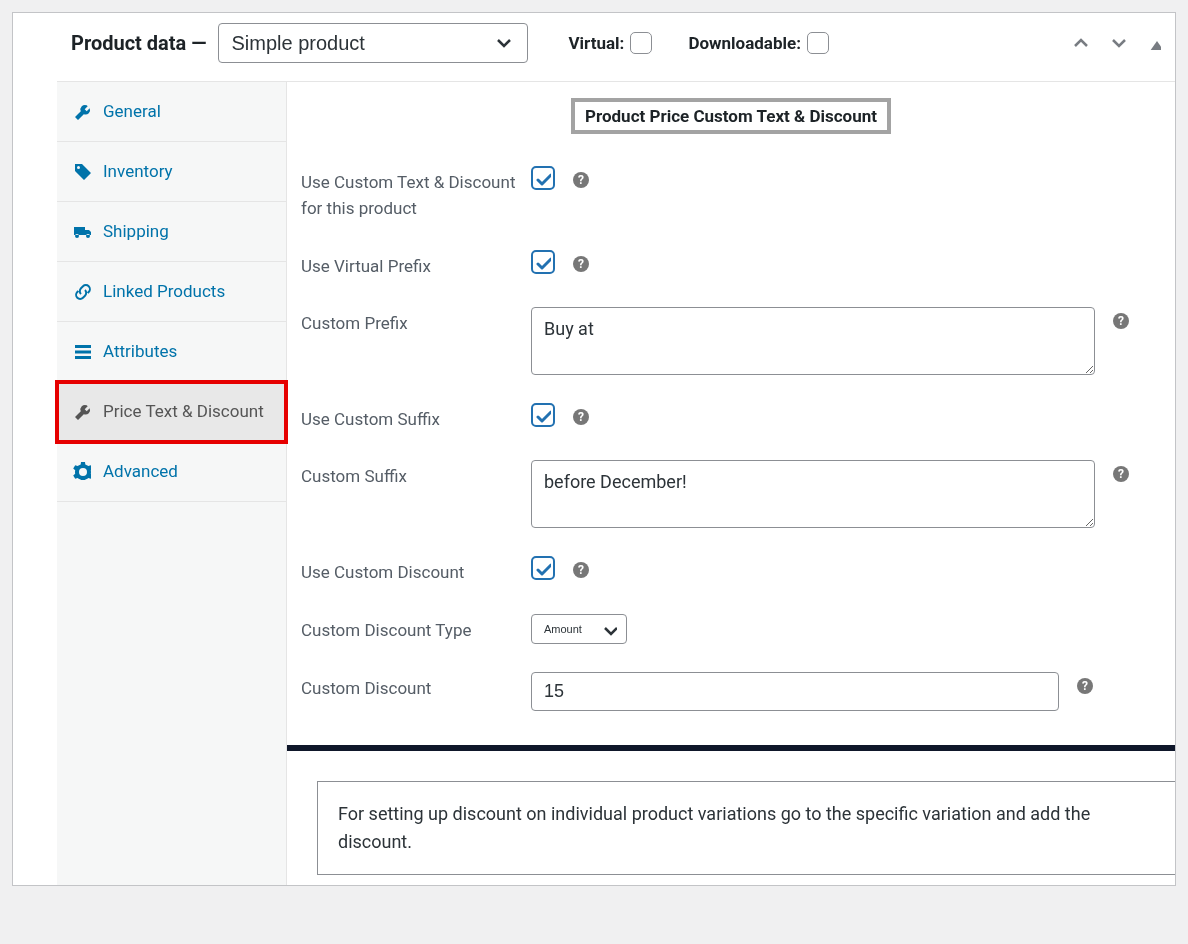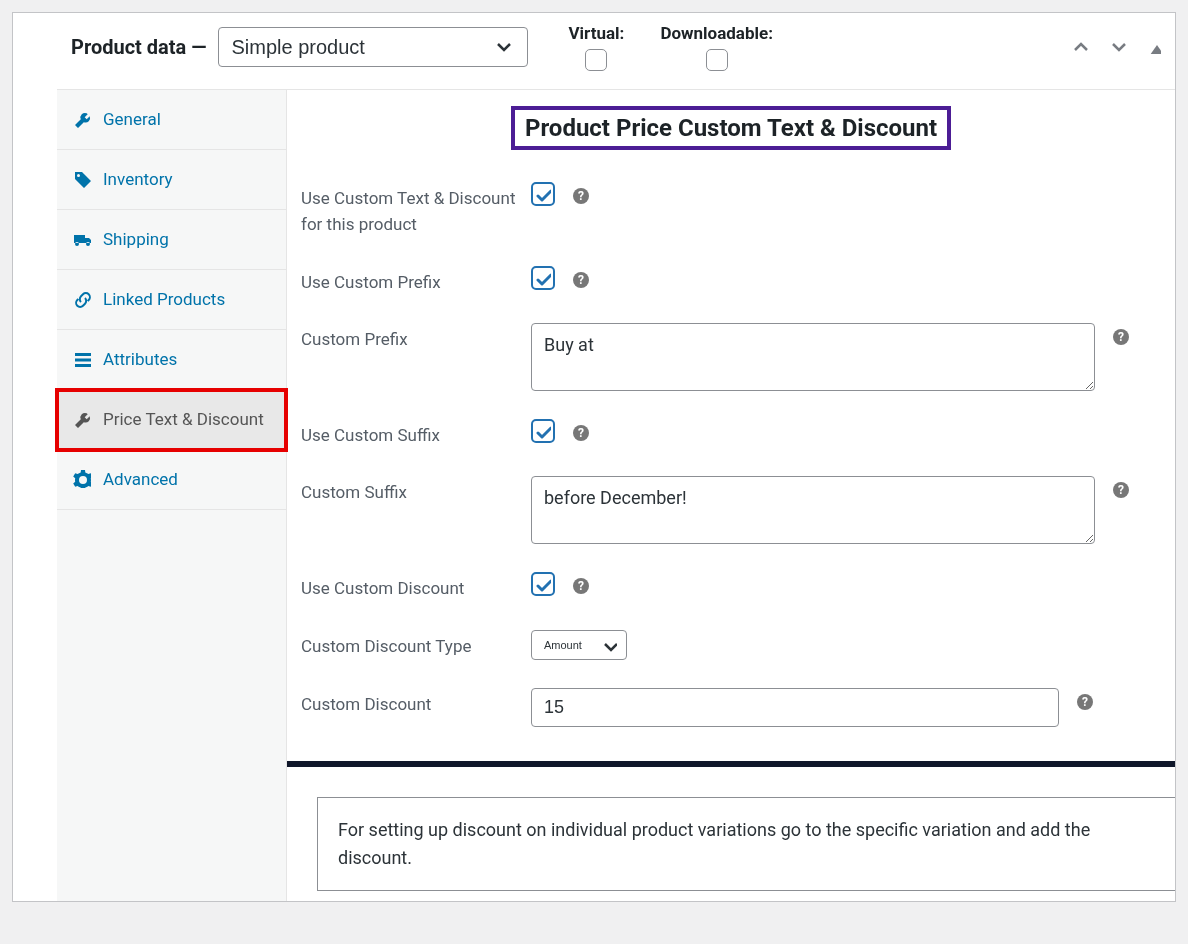--- a/index.html
+++ b/index.html
@@ -54,21 +54,21 @@
   }
   .header-checks {
     display: flex;
     align-items: center;
     gap: 36px;
     margin-left: 40px;
     font-weight: 700;
     font-size: 17px;
     color: #1d2327;
   }
-  .header-checks label { display: flex; align-items: center; gap: 6px; flex-direction: column; }
+  .header-checks label { display: flex; align-items: center; gap: 6px; }
   .wp-check {
     width: 22px; height: 22px;
     border: 1px solid #8c8f94;
     border-radius: 5px;
     display: inline-block;
     background: #fff;
   }
   .header-ctrls {
     margin-left: auto;
     display: flex;
@@ -107,25 +107,25 @@
     outline-offset: -2px;
   }
   .content {
     flex: 1;
     position: relative;
     padding-bottom: 10px;
   }
   .section-title-wrap { text-align: center; padding-top: 16px; }
   .section-title {
     display: inline-block;
-    font-size: 24px;
+    font-size: 17px;
     font-weight: 700;
     color: #1d2327;
     padding: 4px 10px;
-    border: 4px solid #4c1d95;
+    border: 4px solid #a3a3a3;
   }
   .form-row {
     display: flex;
     align-items: flex-start;
     padding: 14px 20px 14px 14px;
   }
   .form-label {
     width: 230px;
     color: #555d66;
     font-size: 17px;
@@ -374,21 +374,21 @@
             </span>
           <span class="hint">
               <svg width="18" height="18">
                 <use href="#i-help"></use>
               </svg>
             </span>
         </div>
       </div>
 
       <div class="form-row">
-        <div class="form-label">Use Custom Prefix</div>
+        <div class="form-label">Use Virtual Prefix</div>
         <div class="form-ctrl">
           <span class="chk">
               <svg>
                 <use href="#i-check"></use>
               </svg>
             </span>
           <span class="hint">
               <svg width="18" height="18">
                 <use href="#i-help"></use>
               </svg>

